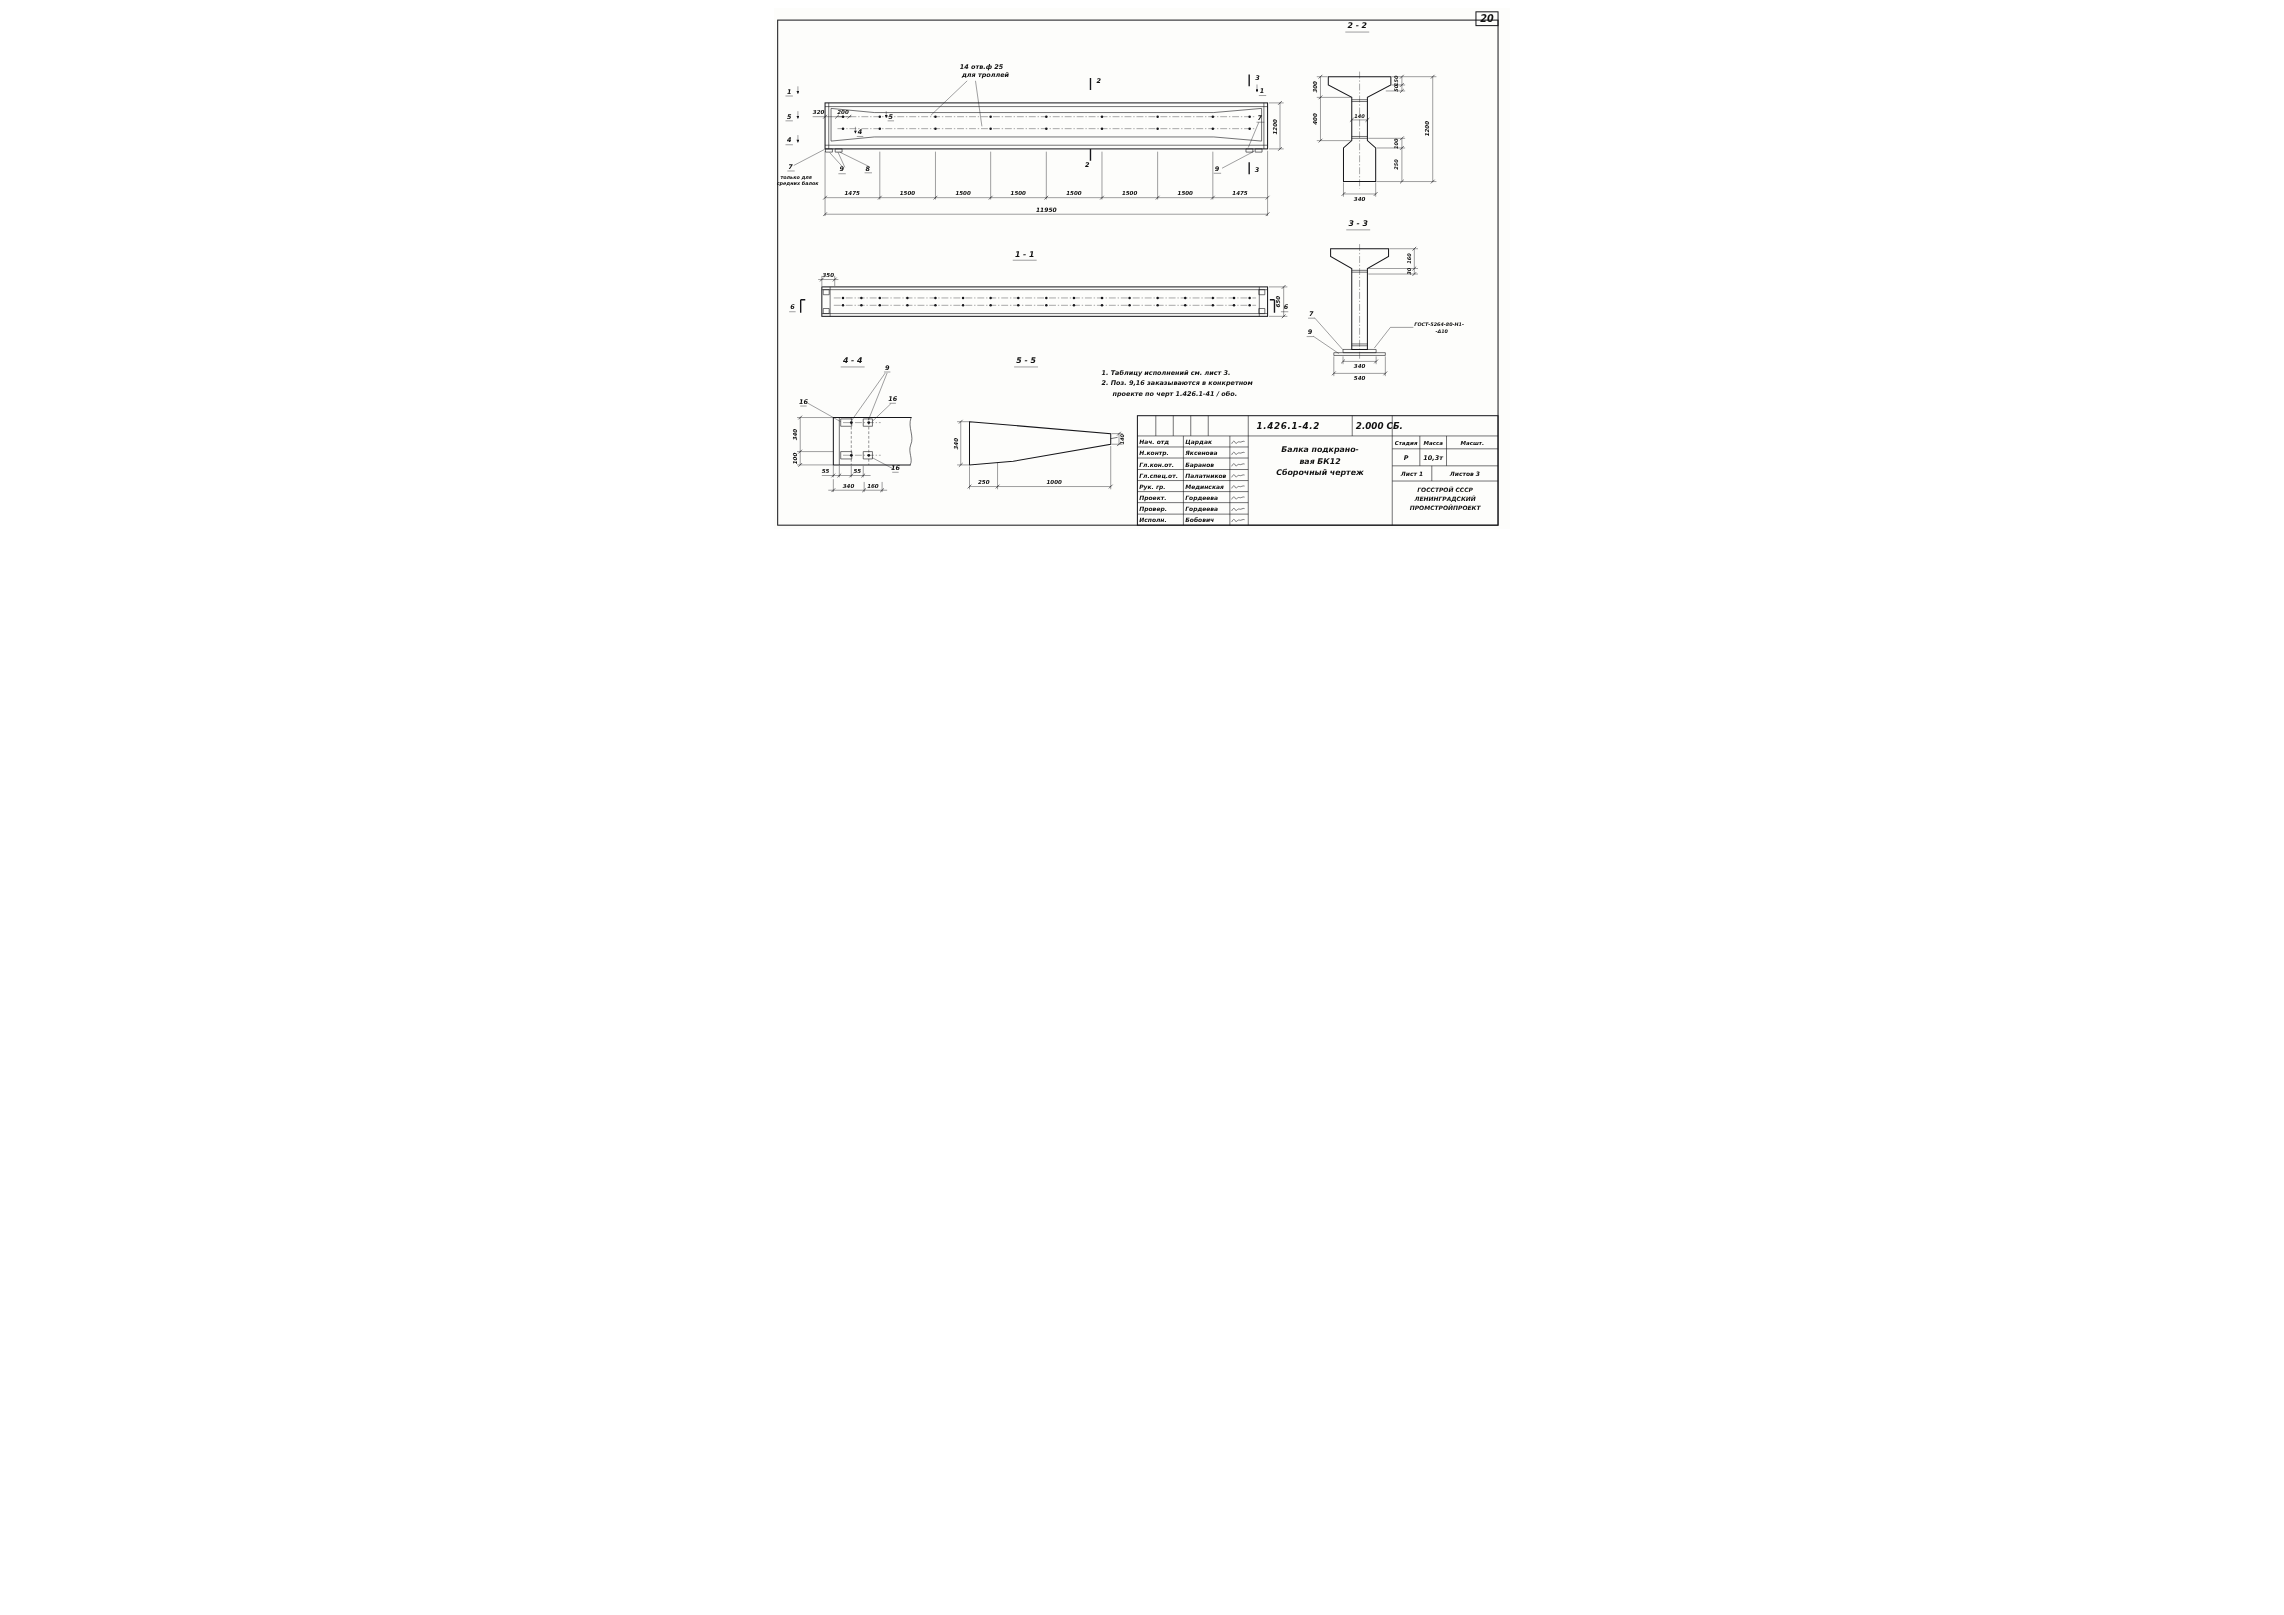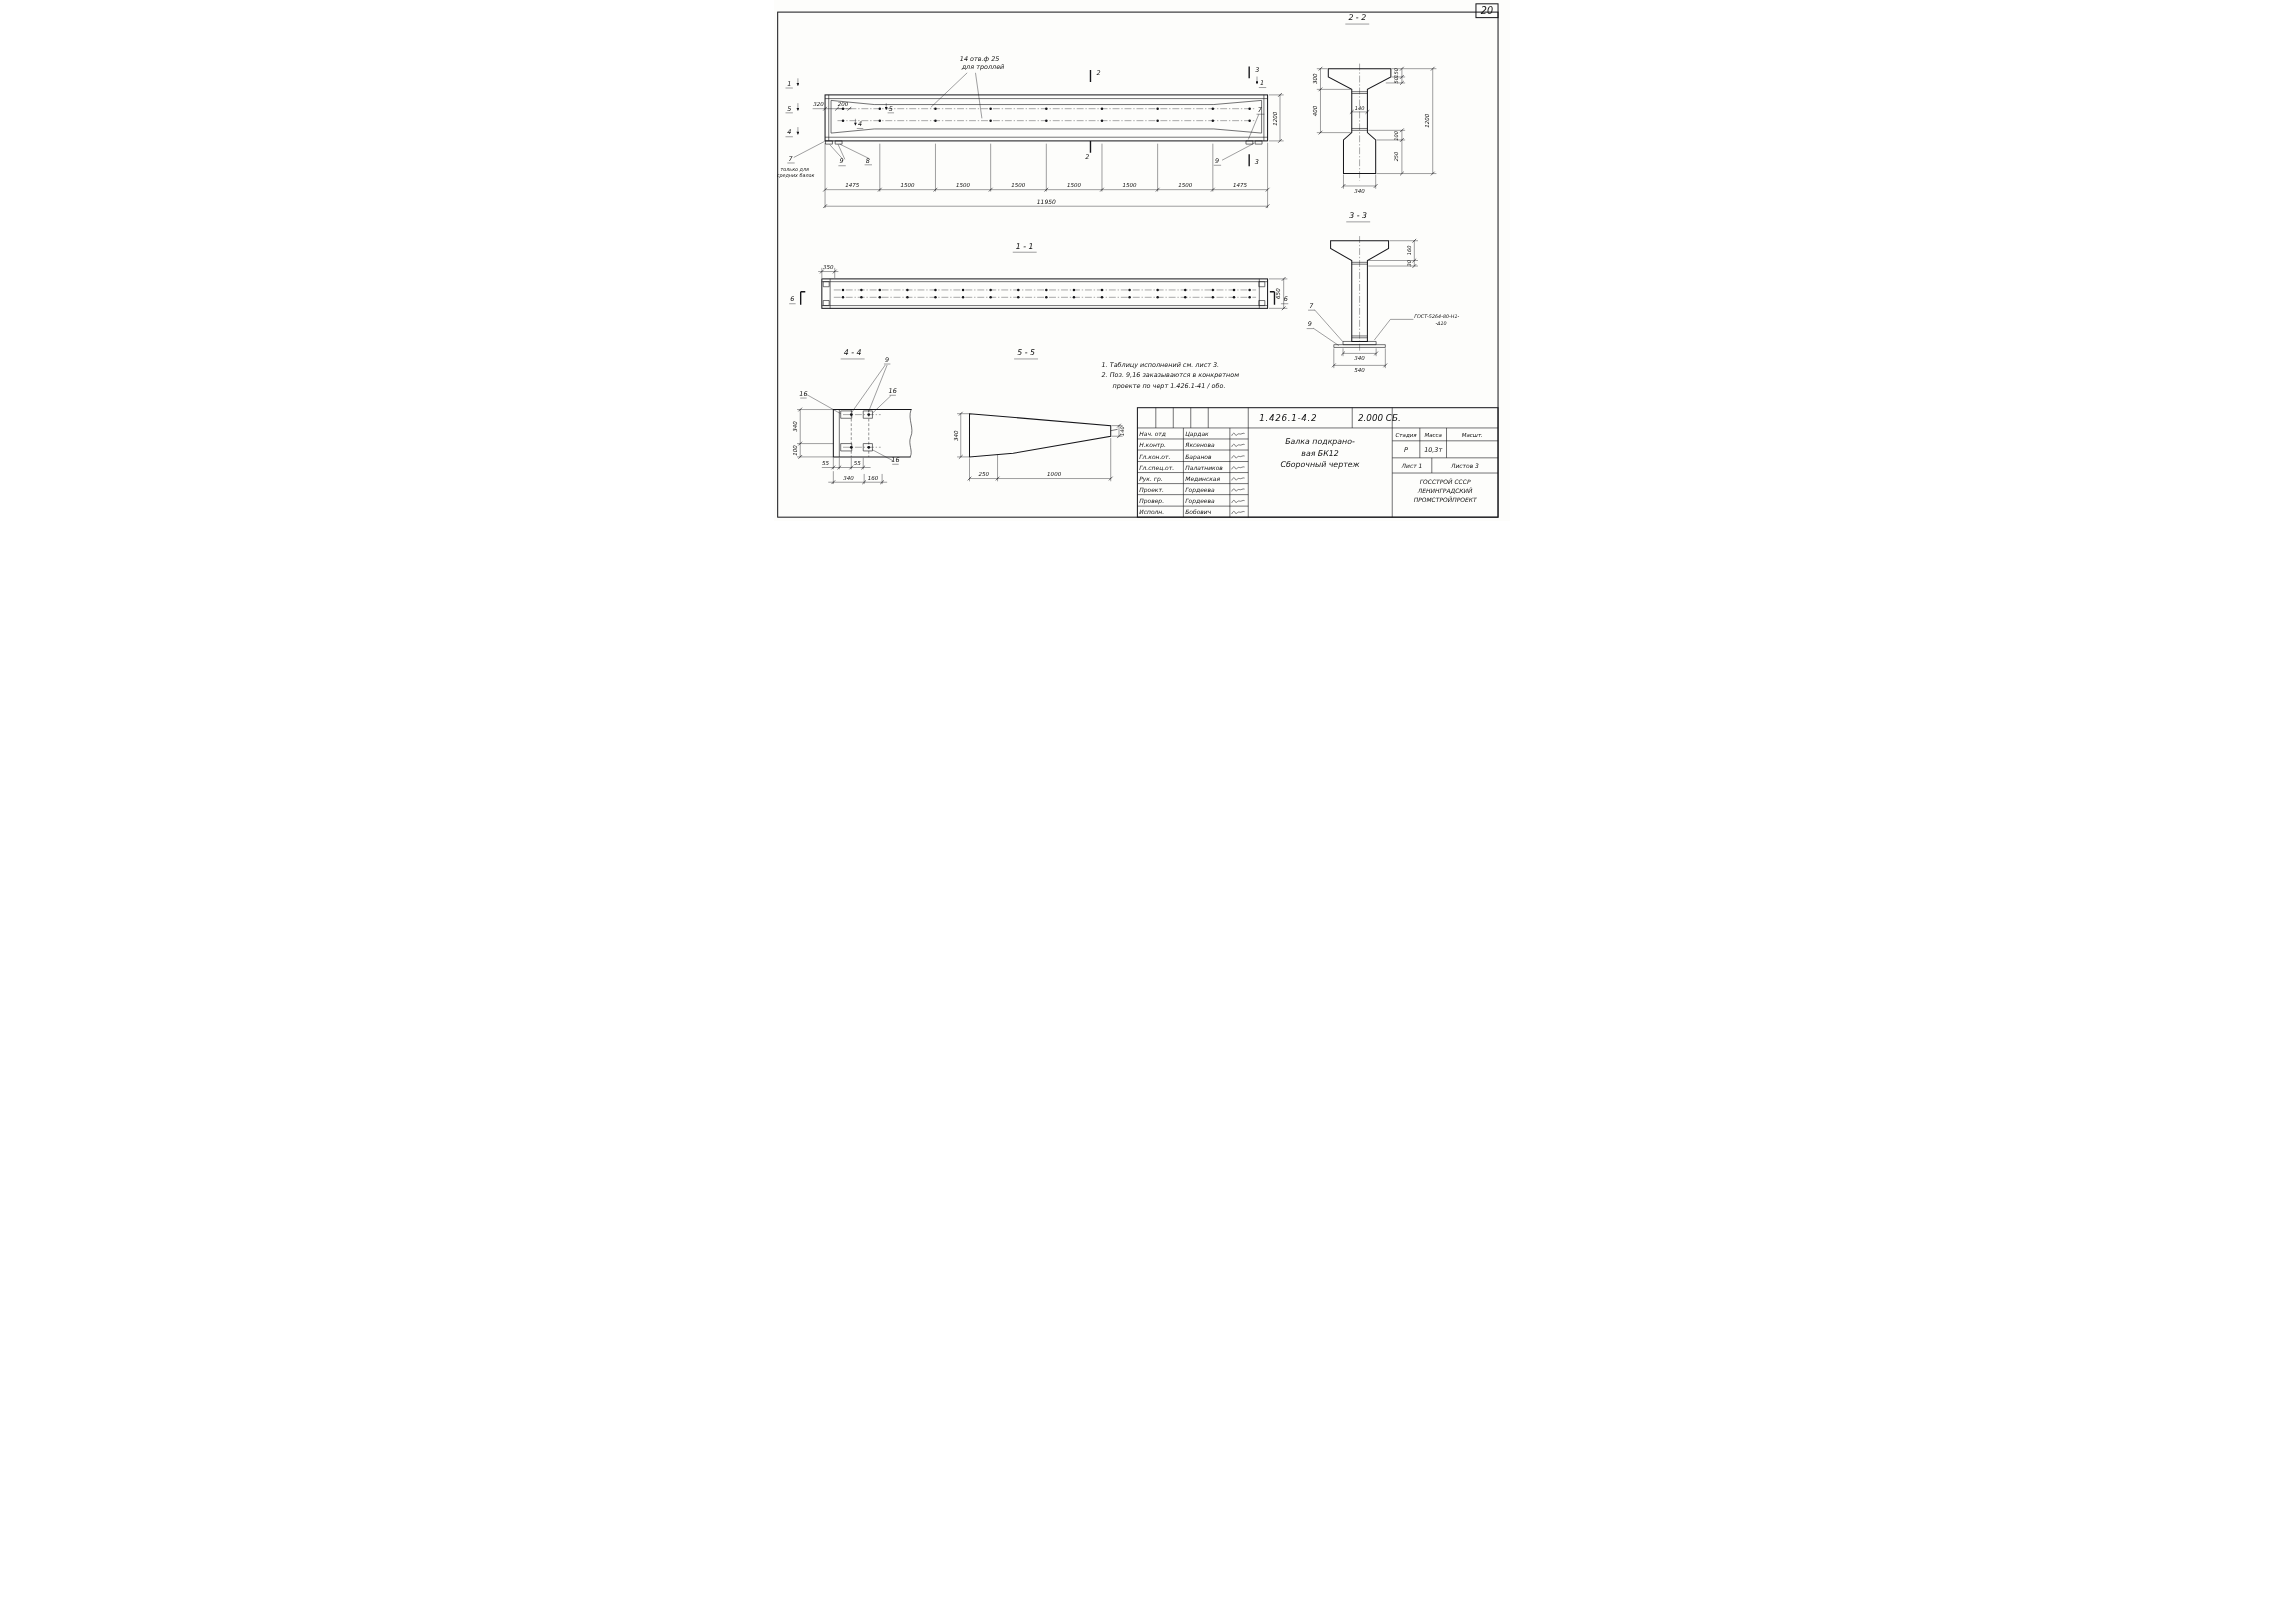--- a/index.html
+++ b/index.html
@@ -1,16 +1,16 @@
 <!DOCTYPE html>
 <html style="font-size:7.4px"><head>
 <meta charset="utf-8">
 <style>
   html,body{margin:0;padding:0;background:#ffffff;}
-  .sheet-wrap{width:736px;margin:0 auto;}
+  .sheet-wrap{width:736px;margin:8px auto;font-weight:bold;}
   svg{display:block;background:#fdfdfb;}
   .o{stroke:#16161a;stroke-width:2.2;fill:none;stroke-linecap:square;}
   .o1{stroke:#16161a;stroke-width:1.3;fill:none;}
   .d{stroke:#16161a;stroke-width:.9;fill:none;}
   .dd{stroke:#16161a;stroke-width:1;fill:none;stroke-dasharray:6 4;}
   .cl{stroke:#16161a;stroke-width:.8;fill:none;stroke-dasharray:15 4 3 4;}
   .tk{stroke:#16161a;stroke-width:1.4;fill:none;}
   .th{stroke:#16161a;stroke-width:3;fill:none;}
   text{font-family:"DejaVu Sans",sans-serif;font-style:italic;fill:#111;}
   .mid{text-anchor:middle;}

